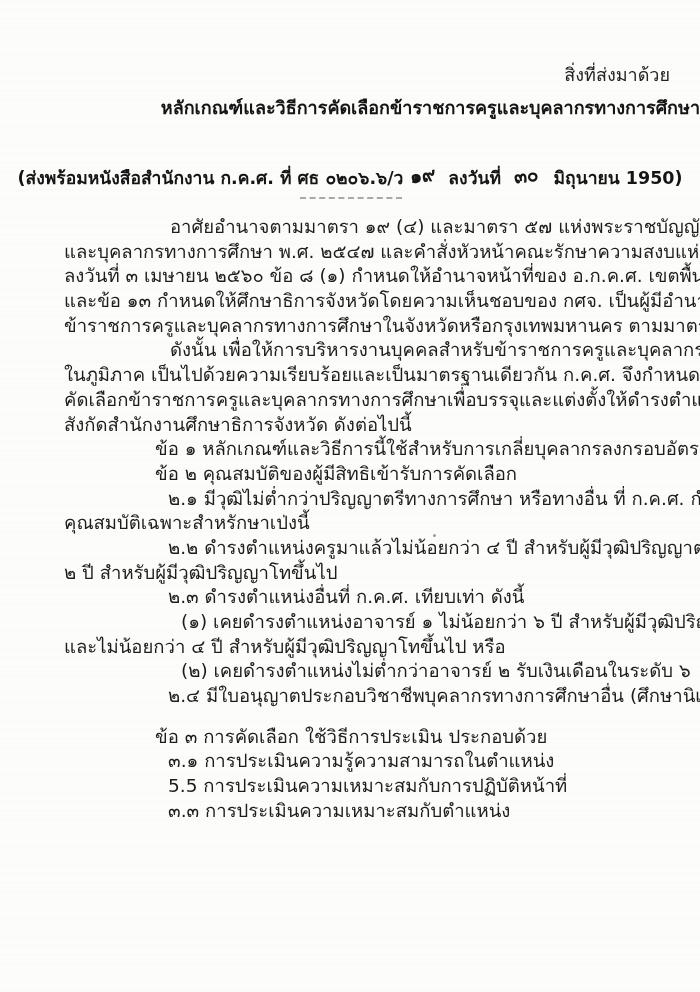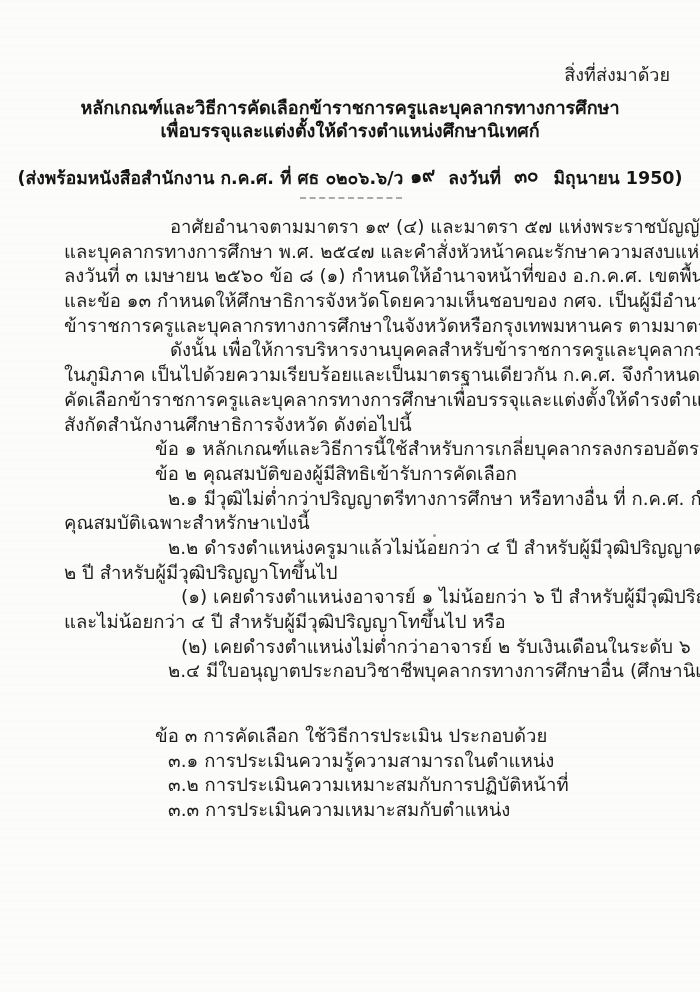--- a/index.html
+++ b/index.html
@@ -22,21 +22,21 @@
   }
   .attachment-note{
     position:absolute;top:64px;right:58px;
     font-size:18px;line-height:22px;color:#222;
   }
   .title-block{
     position:absolute;top:96px;left:0;width:700px;
     text-align:center;font-weight:bold;color:#151515;
     font-size:18px;line-height:23px;
   }
-  .title-block .t-line{height:23px;}
+  .title-block .t-line{height:23px;text-align:right;}
   .ref-line{
     position:absolute;top:166px;left:0;width:700px;
     text-align:center;font-weight:bold;color:#151515;
     font-size:17.5px;line-height:23px;white-space:nowrap;
   }
   .hand{
     display:inline-block;
     font-weight:600;
     transform:rotate(-7deg) translateY(-2px);
     font-size:19px;
@@ -54,37 +54,36 @@
   }
   .ln{
     height:24.7px;line-height:24.7px;
     white-space:nowrap;
   }
   .ind-flush{padding-left:0;}
   .ind-para{padding-left:106px;}
   .ind-clause{padding-left:91px;}
   .ind-item{padding-left:104px;}
   .ind-paren{padding-left:117px;}
-  .gap-before{margin-top:40px;}
+  .gap-before{margin-top:16px;}
   
   .scan-dot{
     position:absolute;top:534px;left:433px;width:3px;height:3px;
     background:#555;border-radius:50%;opacity:.6;
   }
 </style>
 </head>
 <body>
 
 <div class="page">
 
   <div class="attachment-note">สิ่งที่ส่งมาด้วย</div>
 
   <div class="title-block">
     <div class="t-line">หลักเกณฑ์และวิธีการคัดเลือกข้าราชการครูและบุคลากรทางการศึกษา</div>
-    <div class="t-line">เพื่อบรรจุและแต่งตั้งให้ดำรงตำแหน่งศึกษานิเทศก์</div>
   </div>
 
   <div class="ref-line"><span>(ส่งพร้อมหนังสือสำนักงาน ก.ค.ศ. ที่ ศธ ๐๒๐๖.๖/ว</span><span class="hand hand-no">๑๙</span><span>ลงวันที่</span><span class="hand hand-day">๓๐</span><span>มิถุนายน 1950)</span></div>
 
   <div class="divider"></div>
 
   <div class="body-text" id="body-lines">
       <div class="ln ind-para">อาศัยอำนาจตามมาตรา ๑๙ (๔) และมาตรา ๕๗ แห่งพระราชบัญญัติระเบียบข้าราชการครู</div>
       <div class="ln ind-flush">และบุคลากรทางการศึกษา พ.ศ. ๒๕๔๗ และคำสั่งหัวหน้าคณะรักษาความสงบแห่งชาติ ที่ ๑๙/๒๕๖๐</div>
       <div class="ln ind-flush">ลงวันที่ ๓ เมษายน ๒๕๖๐ ข้อ ๘ (๑) กำหนดให้อำนาจหน้าที่ของ อ.ก.ค.ศ. เขตพื้นที่การศึกษาเป็นของ กศจ.</div>
@@ -93,25 +92,26 @@
       <div class="ln ind-para">ดังนั้น เพื่อให้การบริหารงานบุคคลสำหรับข้าราชการครูและบุคลากรทางการศึกษา</div>
       <div class="ln ind-flush">ในภูมิภาค เป็นไปด้วยความเรียบร้อยและเป็นมาตรฐานเดียวกัน ก.ค.ศ. จึงกำหนดหลักเกณฑ์และวิธีการ</div>
       <div class="ln ind-flush">คัดเลือกข้าราชการครูและบุคลากรทางการศึกษาเพื่อบรรจุและแต่งตั้งให้ดำรงตำแหน่งศึกษานิเทศก์</div>
       <div class="ln ind-flush">สังกัดสำนักงานศึกษาธิการจังหวัด ดังต่อไปนี้</div>
       <div class="ln ind-clause">ข้อ ๑ หลักเกณฑ์และวิธีการนี้ใช้สำหรับการเกลี่ยบุคลากรลงกรอบอัตรากำลังตำแหน่ง</div>
       <div class="ln ind-clause">ข้อ ๒ คุณสมบัติของผู้มีสิทธิเข้ารับการคัดเลือก</div>
       <div class="ln ind-item">๒.๑ มีวุฒิไม่ต่ำกว่าปริญญาตรีทางการศึกษา หรือทางอื่น ที่ ก.ค.ศ. กำหนดเป็น</div>
       <div class="ln ind-flush">คุณสมบัติเฉพาะสำหรักษาเป่งนี้</div>
       <div class="ln ind-item">๒.๒ ดำรงตำแหน่งครูมาแล้วไม่น้อยกว่า ๔ ปี สำหรับผู้มีวุฒิปริญญาตรี และ</div>
       <div class="ln ind-flush">๒ ปี สำหรับผู้มีวุฒิปริญญาโทขึ้นไป</div>
+      <div class="ln ind-item">๒.๓ ดำรงตำแหน่งอื่นที่ ก.ค.ศ. เทียบเท่า ดังนี้</div>
       <div class="ln ind-paren">(๑) เคยดำรงตำแหน่งอาจารย์ ๑ ไม่น้อยกว่า ๖ ปี สำหรับผู้มีวุฒิปริญญาตรี</div>
       <div class="ln ind-flush">และไม่น้อยกว่า ๔ ปี สำหรับผู้มีวุฒิปริญญาโทขึ้นไป หรือ</div>
       <div class="ln ind-paren">(๒) เคยดำรงตำแหน่งไม่ต่ำกว่าอาจารย์ ๒ รับเงินเดือนในระดับ ๖</div>
       <div class="ln ind-item">๒.๔ มีใบอนุญาตประกอบวิชาชีพบุคลากรทางการศึกษาอื่น (ศึกษานิเทศก์)</div>
       <div class="ln ind-clause gap-before">ข้อ ๓ การคัดเลือก ใช้วิธีการประเมิน ประกอบด้วย</div>
       <div class="ln ind-item">๓.๑ การประเมินความรู้ความสามารถในตำแหน่ง</div>
-      <div class="ln ind-item">๓.๒ การประเมินความเหมาะสมกับการปฏิบัติหน้าที่</div>
+      <div class="ln ind-item">5.5 การประเมินความเหมาะสมกับการปฏิบัติหน้าที่</div>
       <div class="ln ind-item">๓.๓ การประเมินความเหมาะสมกับตำแหน่ง</div>
     </div>
 
   <div class="scan-dot"></div>
 
 </div>
 
 </body></html>

